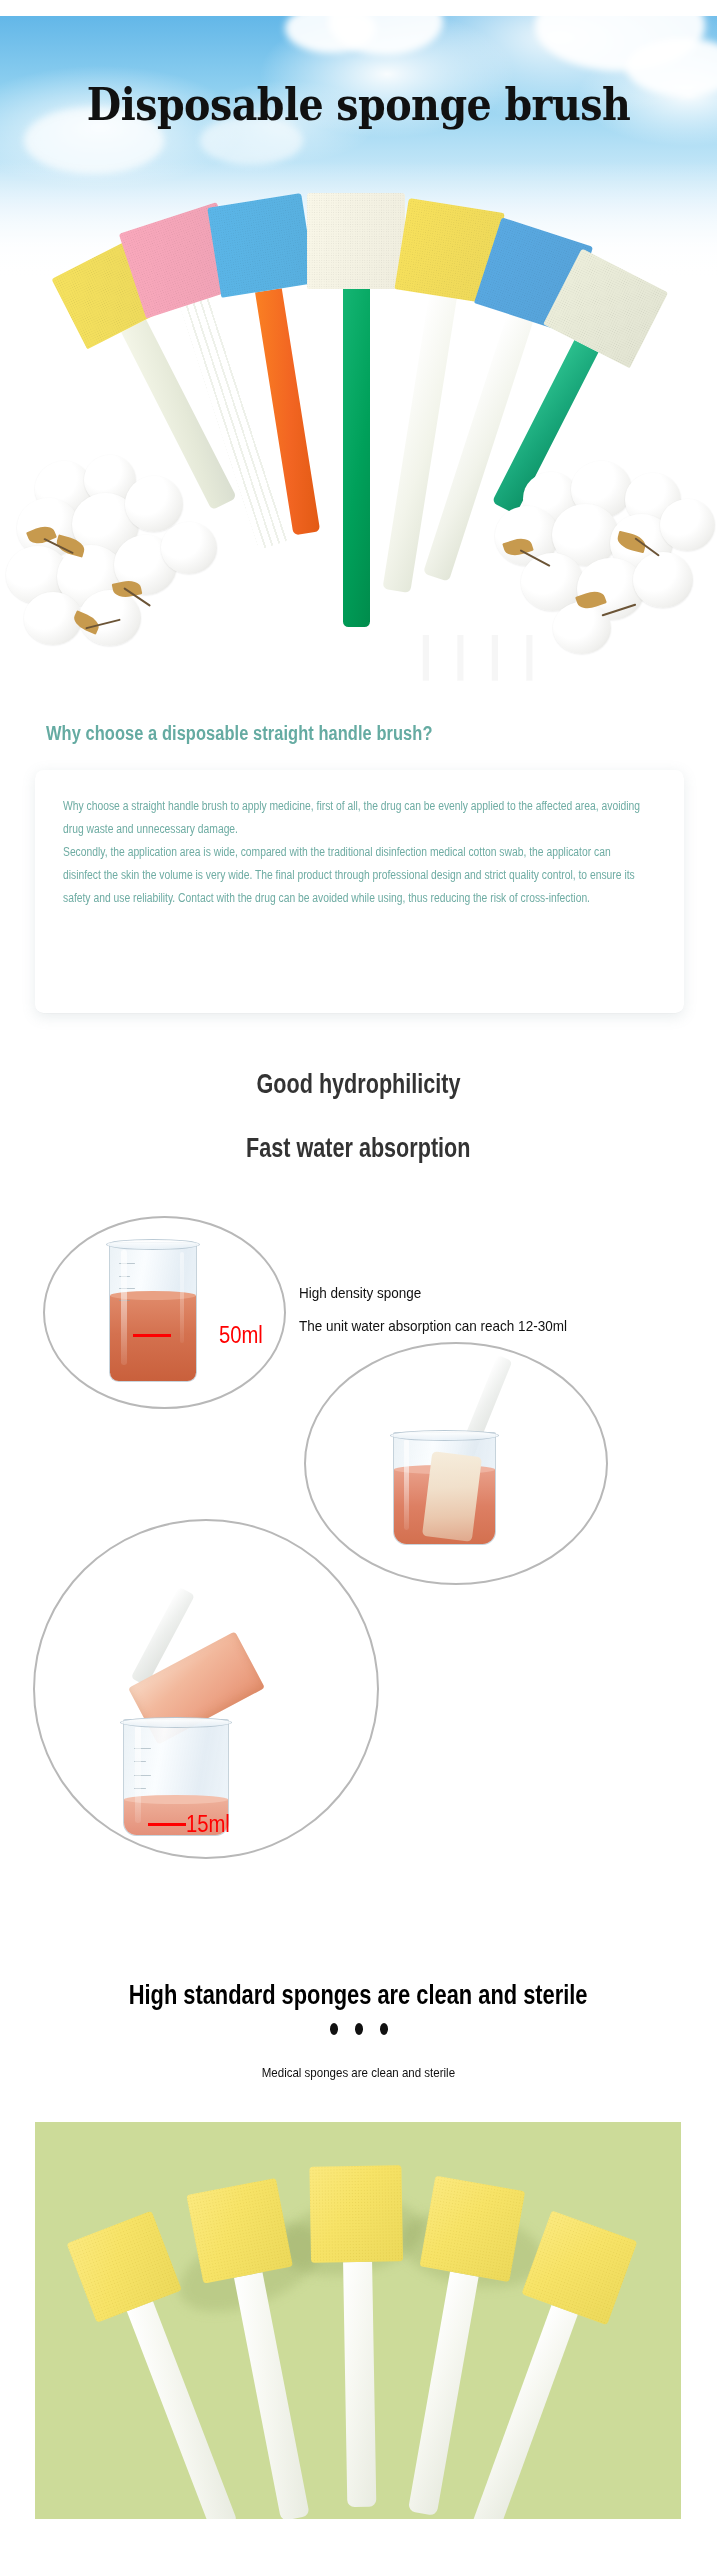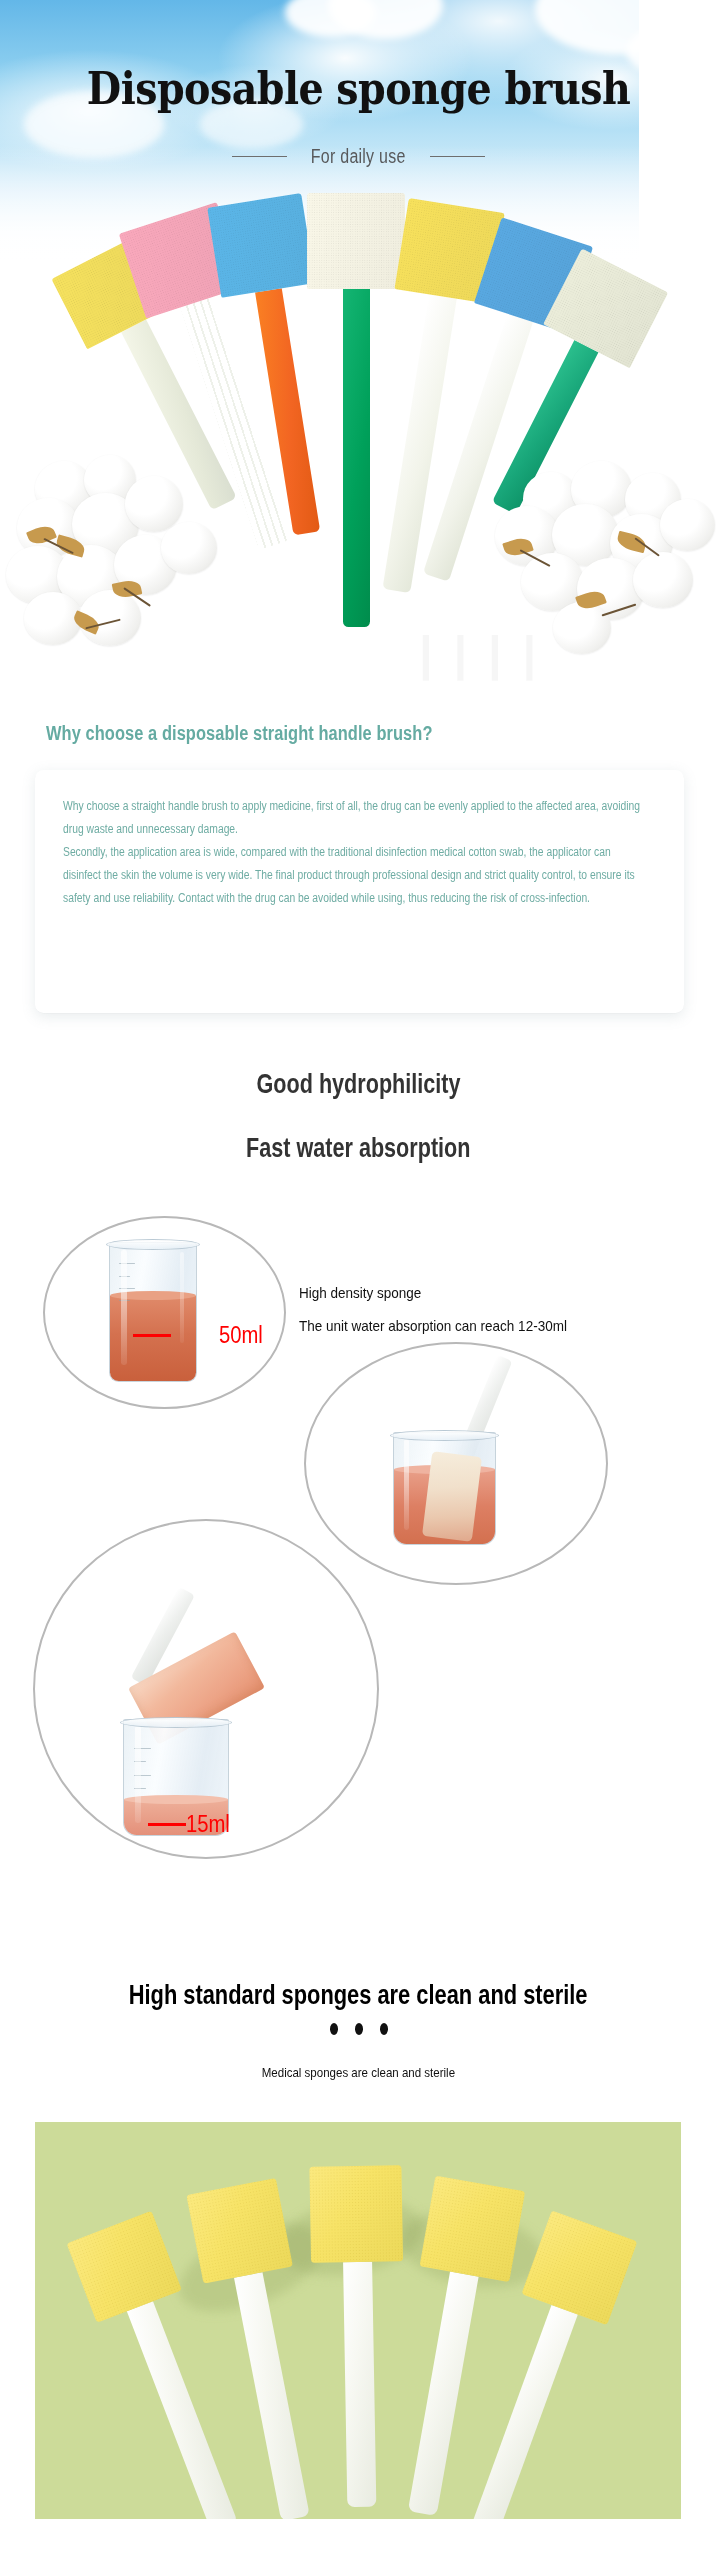--- a/index.html
+++ b/index.html
@@ -3,21 +3,21 @@
 <meta charset="utf-8">
 <style>
   * { margin:0; padding:0; box-sizing:border-box; }
   html,body { background:#ffffff; }
   body {
     width:717px; height:2576px; position:relative; overflow:hidden;
     font-family:"Liberation Sans", sans-serif;
   }
 
   
-  .hero { position:absolute; left:0; top:0; width:639px; height:264px; overflow:hidden; }
+  .hero { position:absolute; left:0; top:16px; width:717px; height:264px; overflow:hidden; }
   .sky {
     position:absolute; inset:0;
     background:
       linear-gradient(to bottom, rgba(255,255,255,0) 55%, rgba(255,255,255,.88) 88%, #fff 100%),
       radial-gradient(ellipse 182px 91px at 54% 22%, rgba(255,255,255,.95), rgba(255,255,255,0) 70%),
       radial-gradient(ellipse 255px 115px at 78% 8%, rgba(255,255,255,.9), rgba(255,255,255,0) 72%),
       radial-gradient(ellipse 158px 73px at 96% 30%, rgba(255,255,255,.95), rgba(255,255,255,0) 70%),
       radial-gradient(ellipse 200px 85px at 14% 42%, rgba(255,255,255,.8), rgba(255,255,255,0) 72%),
       radial-gradient(ellipse 121px 55px at 40% 40%, rgba(255,255,255,.55), rgba(255,255,255,0) 75%),
       linear-gradient(to bottom, #63b7e8 0%, #8fd0f0 28%, #b9e2f6 52%, #ddf0fb 74%, #ffffff 100%);
@@ -162,25 +162,20 @@
 
   <div class="cloud-puff" style="left:285px;top:-12px;width:91px;height:49px;"></div>
   <div class="cloud-puff" style="left:328px;top:-28px;width:115px;height:67px;"></div>
   <div class="cloud-puff" style="left:535px;top:-36px;width:170px;height:91px;"></div>
   <div class="cloud-puff" style="left:626px;top:22px;width:115px;height:58px;"></div>
   <div class="cloud-puff" style="left:24px;top:91px;width:140px;height:67px;opacity:.75;"></div>
   <div class="cloud-puff" style="left:200px;top:100px;width:103px;height:49px;opacity:.6;"></div>
 
   <div class="hero-title">Disposable sponge brush</div>
 
-  <div class="hero-sub-wrap">
-    <div class="hero-rule"></div>
-    <div class="hero-sub">For daily use</div>
-    <div class="hero-rule"></div>
-  </div>
 </div>
 
 <div class="product">
 
   <div class="brush" style="left:61px;top:52px;width:103px;transform:rotate(-27deg);">
     <div class="head" style="height:79px;background:#f5e15e;"></div>
     <div class="stick" style="width:28px;height:200px;background:linear-gradient(100deg,#f4f6e8,#e5e9d8 60%,#d9ded0);"></div>
   </div>
 
   <div class="brush" style="left:129px;top:16.4px;width:103px;transform:rotate(-18deg);">

